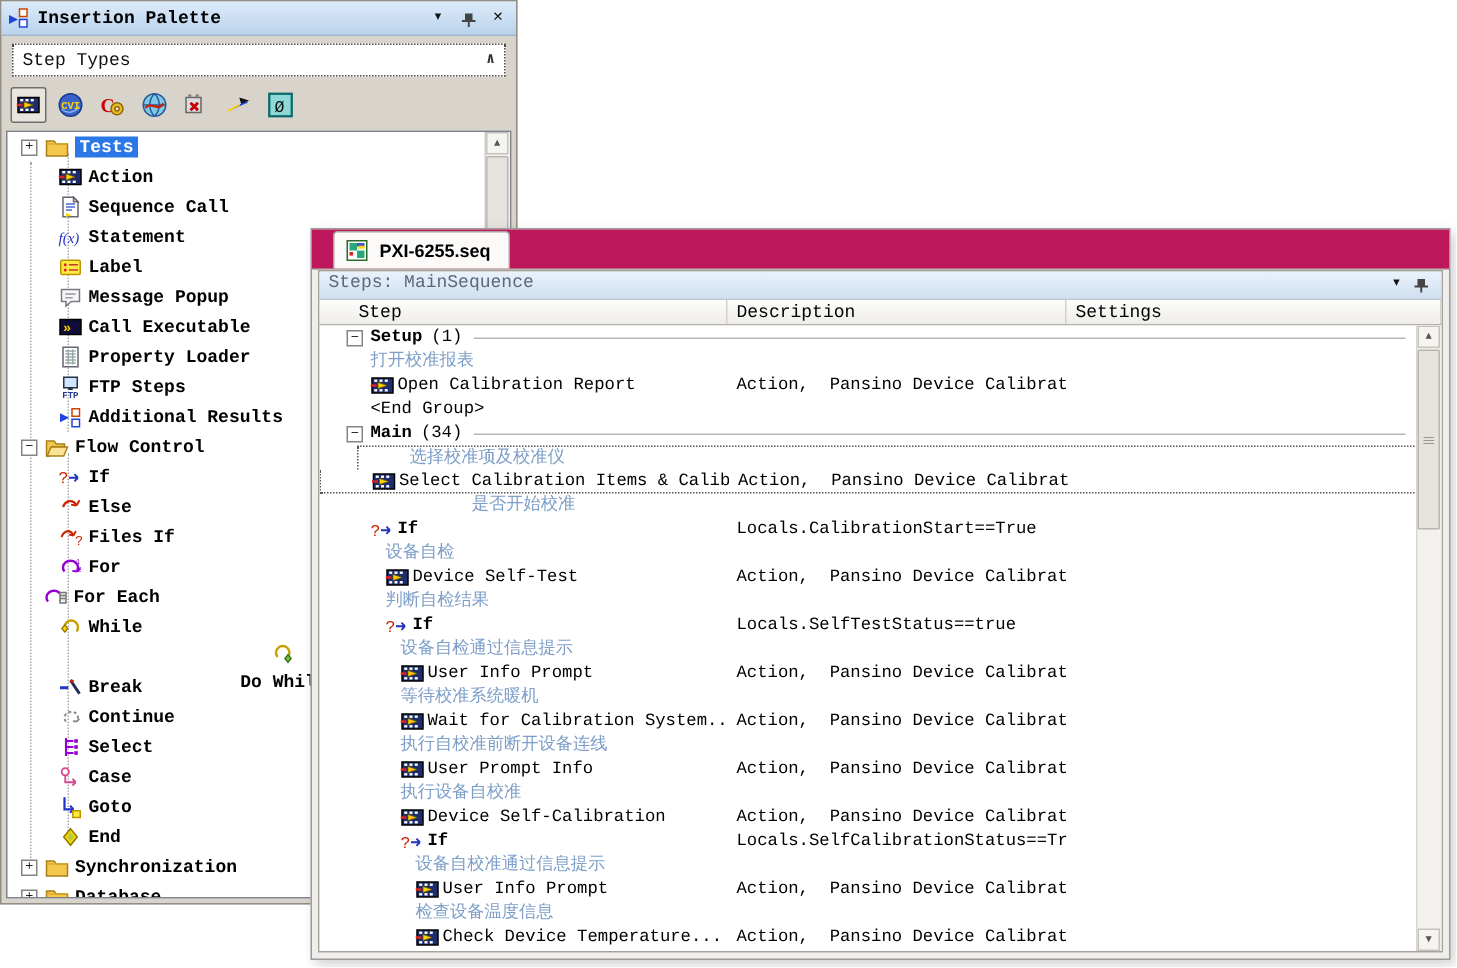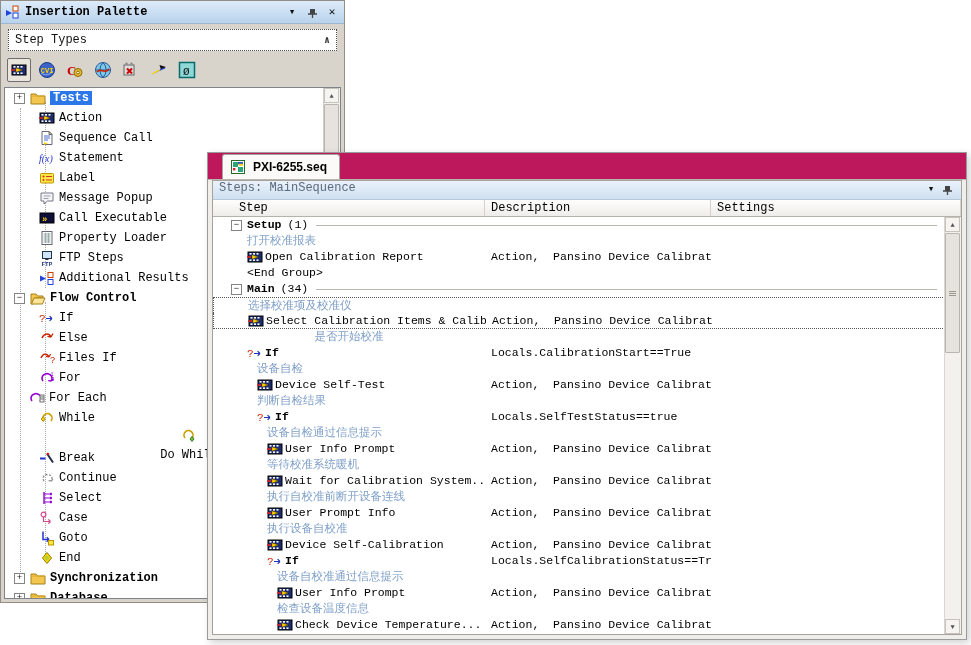--- a/index.html
+++ b/index.html
@@ -23,21 +23,21 @@
   .tool{width:22px;height:22px;display:flex;align-items:center;justify-content:center;border:1px solid transparent;}
   .tool.sel{border:1px solid #6f6f6f;background:#e9e5dd;border-radius:2px;}
   .p-tree{flex:1;margin:0 3px 3px 3px;background:#fff;border:1px solid #7f8389;position:relative;
           overflow:hidden;}
   .guide{position:absolute;border-left:1px dotted #aaa;width:0;}
   .titem{height:20px;display:flex;align-items:center;gap:4px;position:relative;}
   .titem .exp{width:9px;height:9px;box-sizing:content-box;border:1px solid #848484;background:#fff;
               display:flex;align-items:center;justify-content:center;font-size:9px;line-height:8px;
               color:#222;flex:0 0 auto;}
   .ticon{width:17px;height:16px;display:inline-flex;align-items:center;justify-content:center;flex:0 0 auto;}
-  .tlabel{white-space:nowrap;}
+  .tlabel{white-space:nowrap;font-weight:bold;}
   .tlabel.bold{font-weight:bold;}
   .tlabel.sel{background:#2c77e8;color:#fff;font-weight:bold;padding:0 3px;}
   
   .scroll{position:absolute;top:0;right:0;width:16px;bottom:0;background:#f3f1ee;border-left:1px solid #d2cfc9;}
   .sbtn{position:absolute;left:0;width:15px;height:15px;background:#f6f4f1;border:1px solid #c6c3bd;
         box-sizing:border-box;display:flex;align-items:center;justify-content:center;font-size:7px;color:#555;}
   .sthumb{position:absolute;left:0;width:15px;background:#e6e3de;border:1px solid #b9b6b0;box-sizing:border-box;border-radius:1px;}
   .sgrip{position:absolute;left:3px;right:3px;top:50%;height:5px;margin-top:-2px;
          background:repeating-linear-gradient(#9a978f 0 1px,transparent 1px 2px);}
 
@@ -70,21 +70,21 @@
   .row .exp{width:9px;height:9px;border:1px solid #848484;background:#fff;display:inline-flex;
             align-items:center;justify-content:center;font-size:9px;line-height:8px;color:#222;
             margin-right:5px;flex:0 0 auto;}
   .gl{font-weight:bold;}
   .gcount{margin-left:6px;}
   .grule{flex:1;border-top:1px solid #b9b6b0;margin:1px 8px 0 8px;}
   .cmt{color:#7d9ec8;}
   .sicon{width:16px;height:15px;display:inline-flex;align-items:center;justify-content:center;
          margin-right:2px;flex:0 0 auto;}
   .ifb{font-weight:bold;}
-  .sel-top{border-top:1px dotted #555;border-left:1px dotted #555;border-right:1px dotted #555;box-sizing:border-box;}
+  .sel-top{border-top:1px dotted #555;border-left:1px dotted #555;border-right:1px dotted #555;box-sizing:border-box;margin-left:25px;}
   .sel-bottom{border-bottom:1px dotted #555;border-left:1px dotted #555;border-right:1px dotted #555;box-sizing:border-box;}
   
   .vscroll{position:absolute;top:0;right:0;bottom:0;width:16px;background:#f3f1ee;border-left:1px solid #d9d6d0;}
 </style>
 </head>
 <body>
 
 <div class="stage">
 
   <section class="palette">

